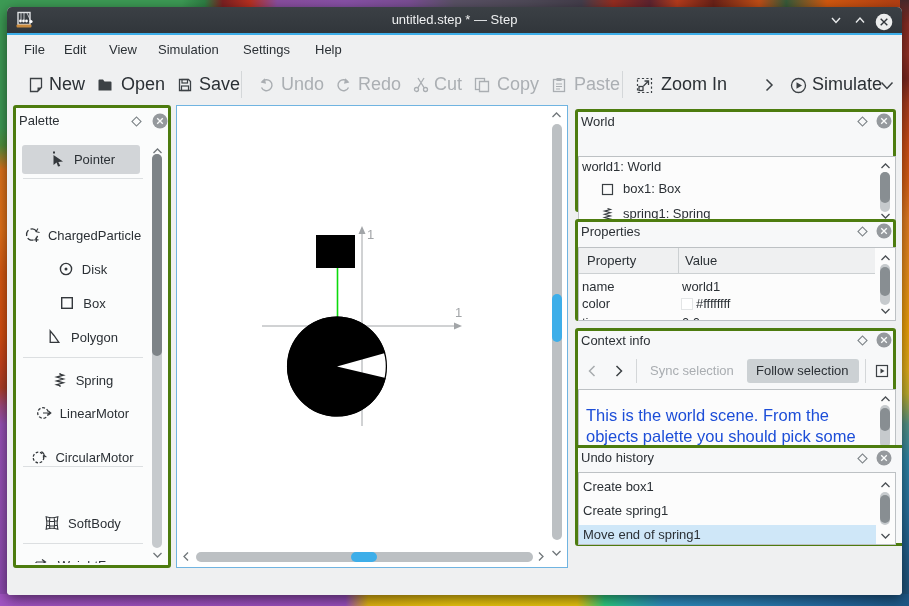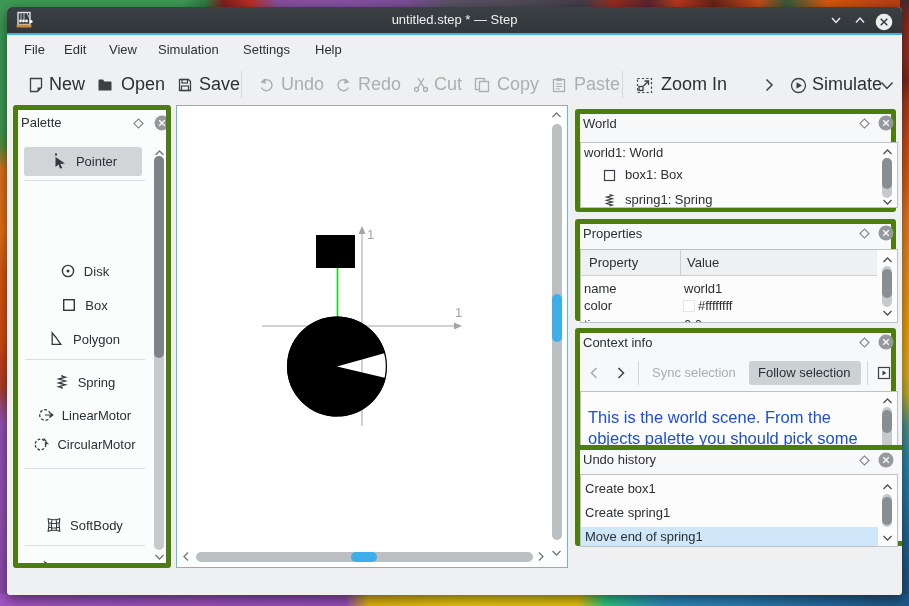--- a/index.html
+++ b/index.html
@@ -23,21 +23,21 @@
 #tbar .title { width:100%; text-align:center; line-height:26px; font-size:13px; color:#eff0f1; }
 #blueline { left:0; top:26px; width:895px; height:2px; background:#3daee9; }
 #menubar { left:0; top:28px; width:895px; height:30px; background:#eff0f1;text-align:center; }
 .mi { position:absolute; top:0; line-height:30px; font-size:13px; color:#2b3035; }
 #toolbar { left:0; top:58px; width:895px; height:39px; background:#eff0f1; }
 .tlabel { position:absolute; top:0; line-height:39px; font-size:18px; color:#2b3035; }
 .tlabel.dis { color:#abafb3; }
 .ticon { position:absolute; top:12px; }
 .tsep { position:absolute; top:6px; width:1px; height:27px; background:#d4d7d9; }
 
-.panel { position:absolute; border:5px solid #4d7c0f; border-radius:3px; background:#f7f8f9; }
+.panel { position:absolute; border:3px solid #4d7c0f; border-radius:3px; background:#f7f8f9; }
 .ptitle { position:absolute; left:3px; font-size:13px; color:#2b3035; }
 .cbox { position:absolute; background:#fcfcfc; border:1px solid #bdc1c4; }
 .txt { position:absolute; font-size:13px; color:#2b3035; white-space:nowrap; }
 .gtxt { color:#a9adb1; }
 svg { position:absolute; display:block; }
 .prow { position:absolute; left:2px; width:129px; height:28px; display:flex; align-items:center; justify-content:center; gap:8px; font-size:13px; color:#2b3035; }
 .prow svg { position:static; flex:none; }
 .psep { position:absolute; left:7px; width:120px; height:1px; background:#dcdfe1; }
 .dico { position:absolute; }
 
@@ -173,20 +173,28 @@
     </svg>
     <div class="abs" style="left:6px;top:37px;width:118px;height:29px;background:#d2d5d8;border-radius:3px"></div>
     <div class="prow" style="top:37px">
       <svg width="16" height="16" viewBox="0 0 16 16">
           <rect x="3" y="0.5" width="2" height="2" fill="#34383c"></rect>
           <path d="M3.5,4 L13,10.5 L8.3,11 L10.3,15 L8,15.5 L6.6,11.5 L3.5,14 z" fill="#34383c"></path>
         </svg>
       <span>Pointer</span>
     </div>
     <div class="psep" style="top:70px"></div>
+    <div class="prow" style="top:113px">
+      <svg width="16" height="16" viewBox="0 0 16 16">
+          <path d="M12.6,4.3 a5.6,5.6 0 1 0 0.9,4.5" fill="none" stroke="#34383c" stroke-width="1.4" stroke-dasharray="6.5,2.2"></path>
+          <path d="M13.9,1.5 l-1.8,3.2 3.5,0.8" fill="none" stroke="#34383c" stroke-width="1.1"></path>
+          <path d="M10.3,12.8 h4.2 M12.4,10.7 v4.2" stroke="#34383c" stroke-width="1.2"></path>
+        </svg>
+      <span>ChargedParticle</span>
+    </div>
     <div class="prow" style="top:147px">
       <svg width="16" height="16" viewBox="0 0 16 16">
           <circle cx="8" cy="8" r="5.6" fill="none" stroke="#34383c" stroke-width="1.4"></circle>
           <circle cx="8" cy="8" r="1.5" fill="#34383c"></circle>
         </svg>
       <span>Disk</span>
     </div>
     <div class="prow" style="top:181px">
       <svg width="16" height="16" viewBox="0 0 16 16">
           <rect x="2.7" y="2.7" width="10.6" height="10.6" fill="none" stroke="#34383c" stroke-width="1.4"></rect>
@@ -206,21 +214,21 @@
         </svg>
       <span>Spring</span>
     </div>
     <div class="prow" style="top:291px">
       <svg width="16" height="16" viewBox="0 0 16 16">
           <circle cx="7" cy="8" r="5.3" fill="none" stroke="#34383c" stroke-width="1.3" stroke-dasharray="2.9,1.8"></circle>
           <path d="M7,8 h7.5 M12.3,5.9 L14.8,8 L12.3,10.1" fill="none" stroke="#34383c" stroke-width="1.2"></path>
         </svg>
       <span>LinearMotor</span>
     </div>
-    <div class="prow" style="top:320px">
+    <div class="prow" style="top:335px">
       <svg width="16" height="16" viewBox="0 0 16 16">
           <circle cx="7.5" cy="8.5" r="5.3" fill="none" stroke="#34383c" stroke-width="1.3" stroke-dasharray="2.6,1.7"></circle>
           <path d="M10.5,2.5 a6,6 0 0 1 3,4.5 M12,8.5 l1.6,-1.8 1.8,1.4" fill="none" stroke="#34383c" stroke-width="1.2"></path>
         </svg>
       <span>CircularMotor</span>
     </div>
     <div class="psep" style="top:358px"></div>
     <div class="prow" style="top:401px">
       <svg width="16" height="16" viewBox="0 0 16 16">
           <path d="M2.2,1.8 Q8,3.6 13.8,1.8 Q12.4,8 13.8,14.2 Q8,12.4 2.2,14.2 Q3.6,8 2.2,1.8 z M5.8,2.6 Q4.9,8 5.8,13.4 M10.2,2.6 Q11.1,8 10.2,13.4 M2.9,5.8 Q8,7.3 13.1,5.8 M2.9,10.2 Q8,11.7 13.1,10.2" fill="none" stroke="#34383c" stroke-width="1.1"></path>
@@ -285,21 +293,21 @@
 
   <div class="panel" id="pworld" style="left:568px;top:102px;width:321px;height:103px">
     <div class="ptitle" style="top:2px;line-height:16px">World</div>
     <svg class="dico" style="left:279px;top:4px" width="11" height="11" viewBox="0 0 11 11">
         <rect x="2.3" y="2.3" width="6.4" height="6.4" fill="none" stroke="#7e8488" stroke-width="1.1" transform="rotate(45 5.5 5.5)"></rect>
       </svg>
     <svg class="dico" style="left:298px;top:1px" width="16" height="16" viewBox="0 0 16 16">
         <circle cx="8" cy="8" r="7.5" fill="#95999d"></circle>
         <path d="M5.2,5.2 L10.8,10.8 M10.8,5.2 L5.2,10.8" stroke="#fbfcfc" stroke-width="1.3"></path>
       </svg>
-    <div class="cbox" style="left:0;top:28px;width:318px;height:66px">
+    <div class="cbox" style="left:0;top:44px;width:318px;height:66px">
       <div class="txt" style="left:3px;top:0;line-height:20px">world1: World</div>
       <svg class="dico" style="left:22px;top:26px" width="13" height="13" viewBox="0 0 13 13">
           <rect x="1.5" y="1.5" width="10" height="10" fill="none" stroke="#3a3f43" stroke-width="1.2"></rect>
         </svg>
       <div class="txt" style="left:44px;top:22px;line-height:20px">box1: Box</div>
       <svg class="dico" style="left:22px;top:51px" width="13" height="13" viewBox="0 0 13 13">
           <path d="M6.5,0.5 l3,1 -6,1.6 6,1.6 -6,1.6 6,1.6 -6,1.6 6,1.6 -3,1" fill="none" stroke="#3a3f43" stroke-width="1.1"></path>
         </svg>
       <div class="txt" style="left:44px;top:47px;line-height:20px">spring1: Spring</div>
       <svg class="dico" style="left:301px;top:4px" width="11" height="10" viewBox="0 0 11 10">

